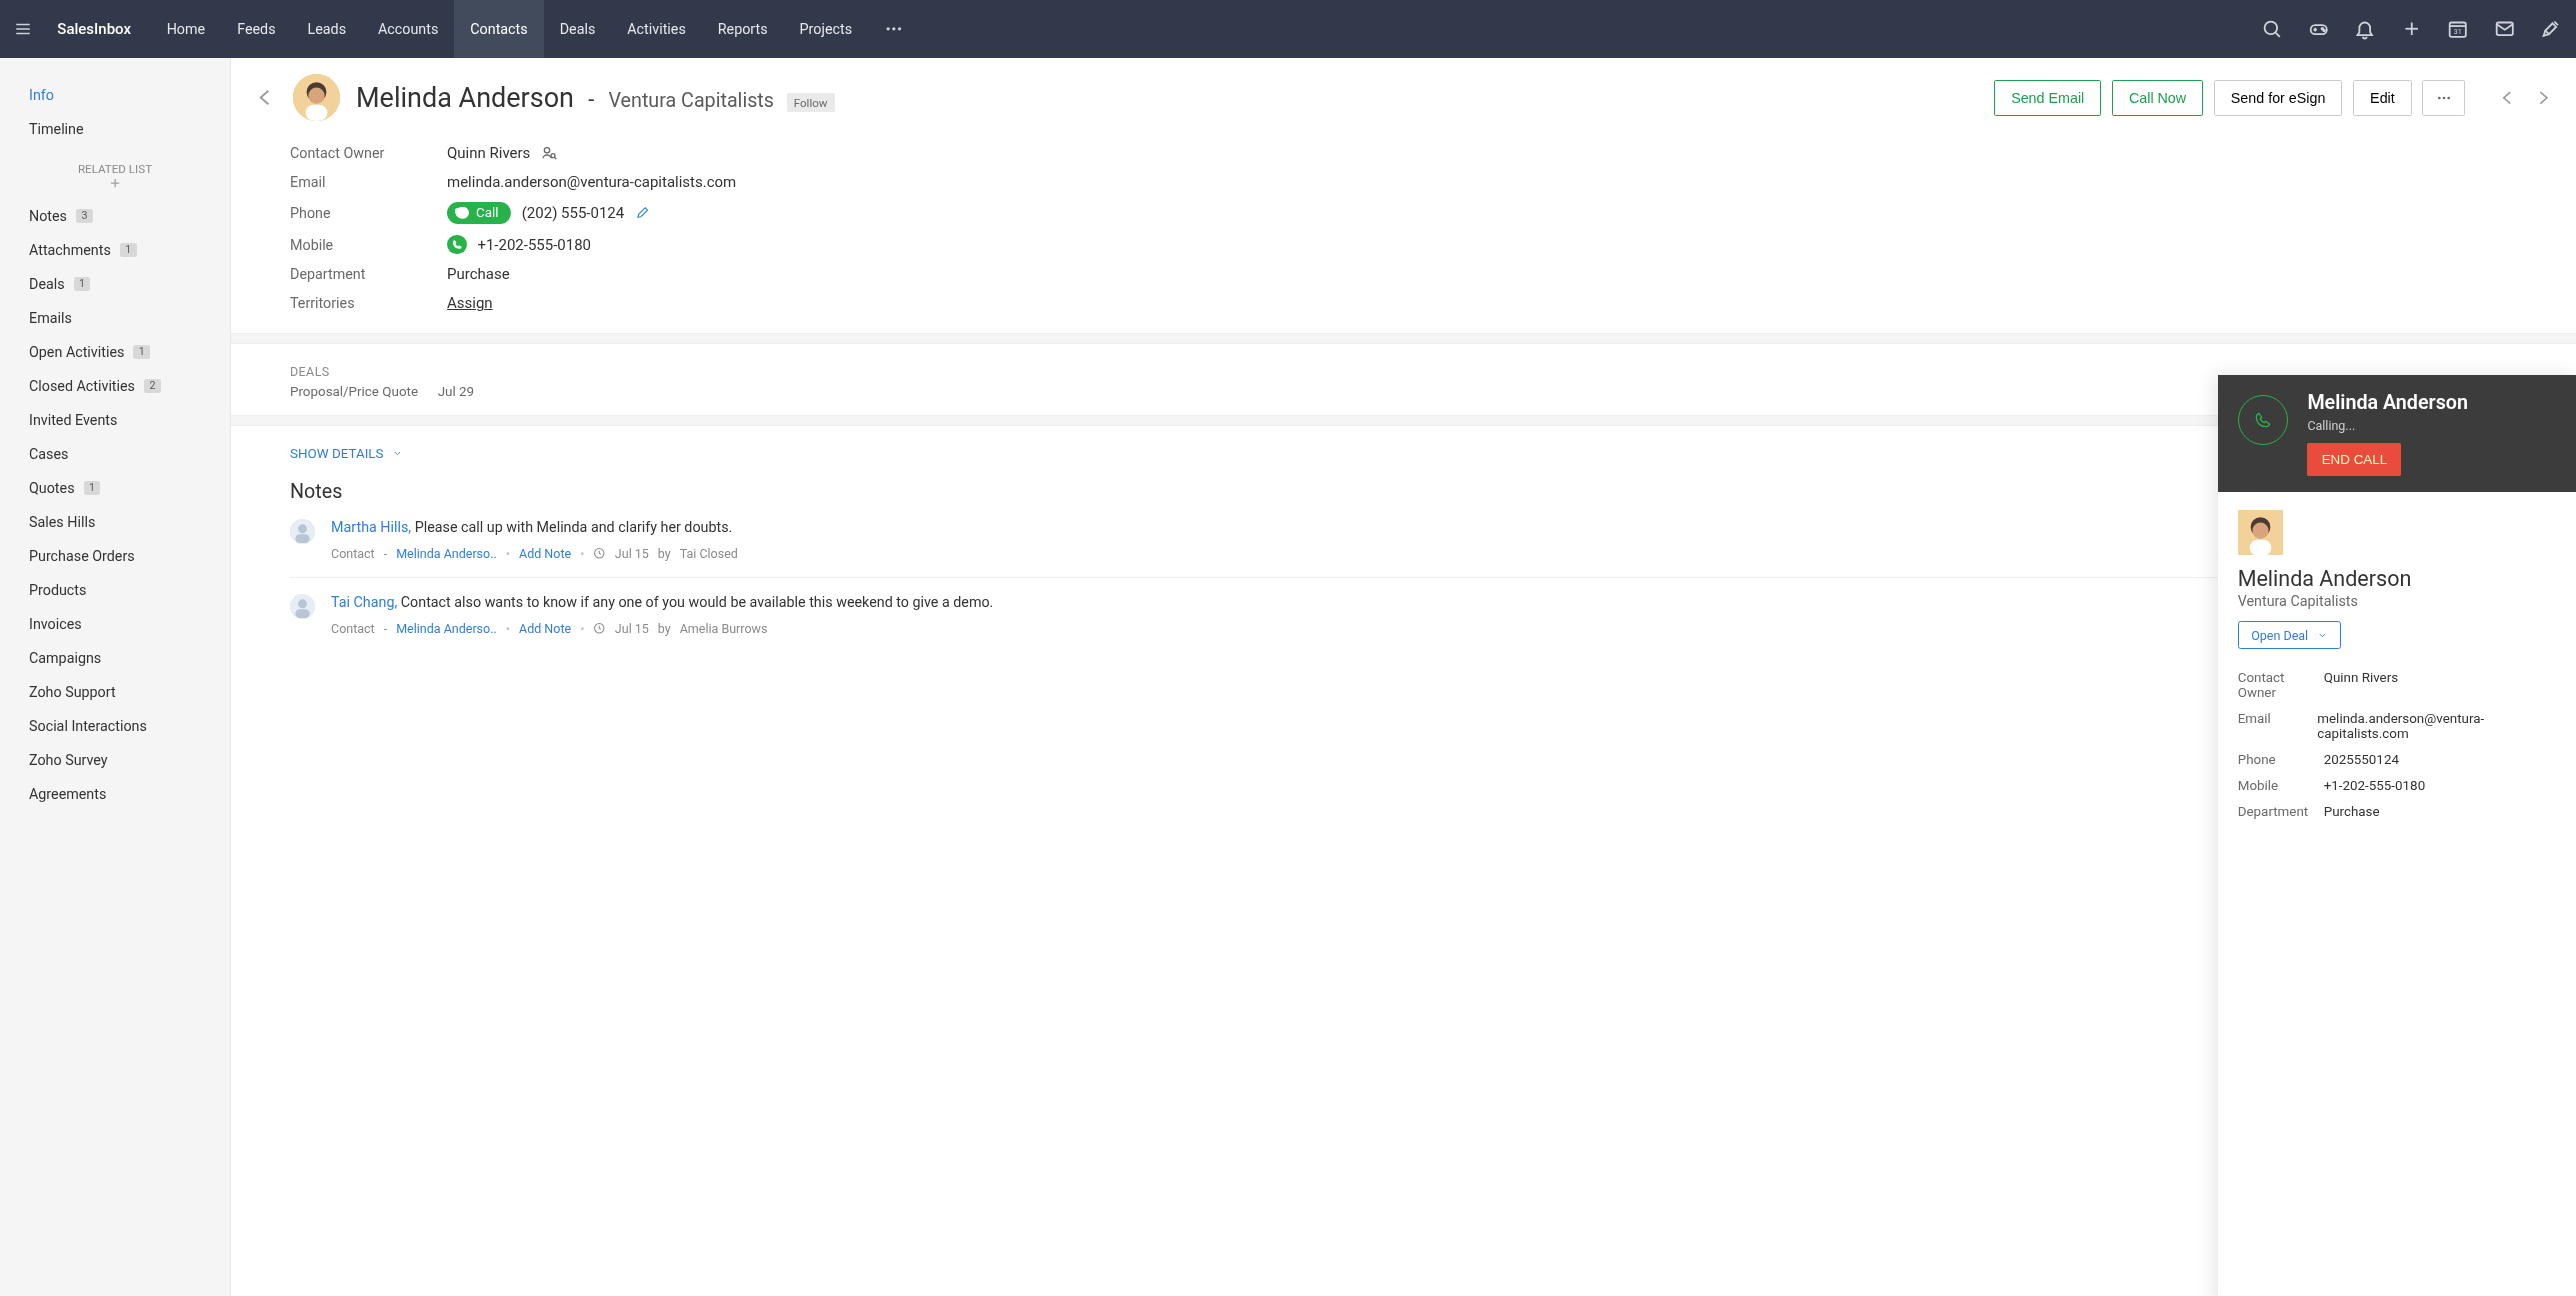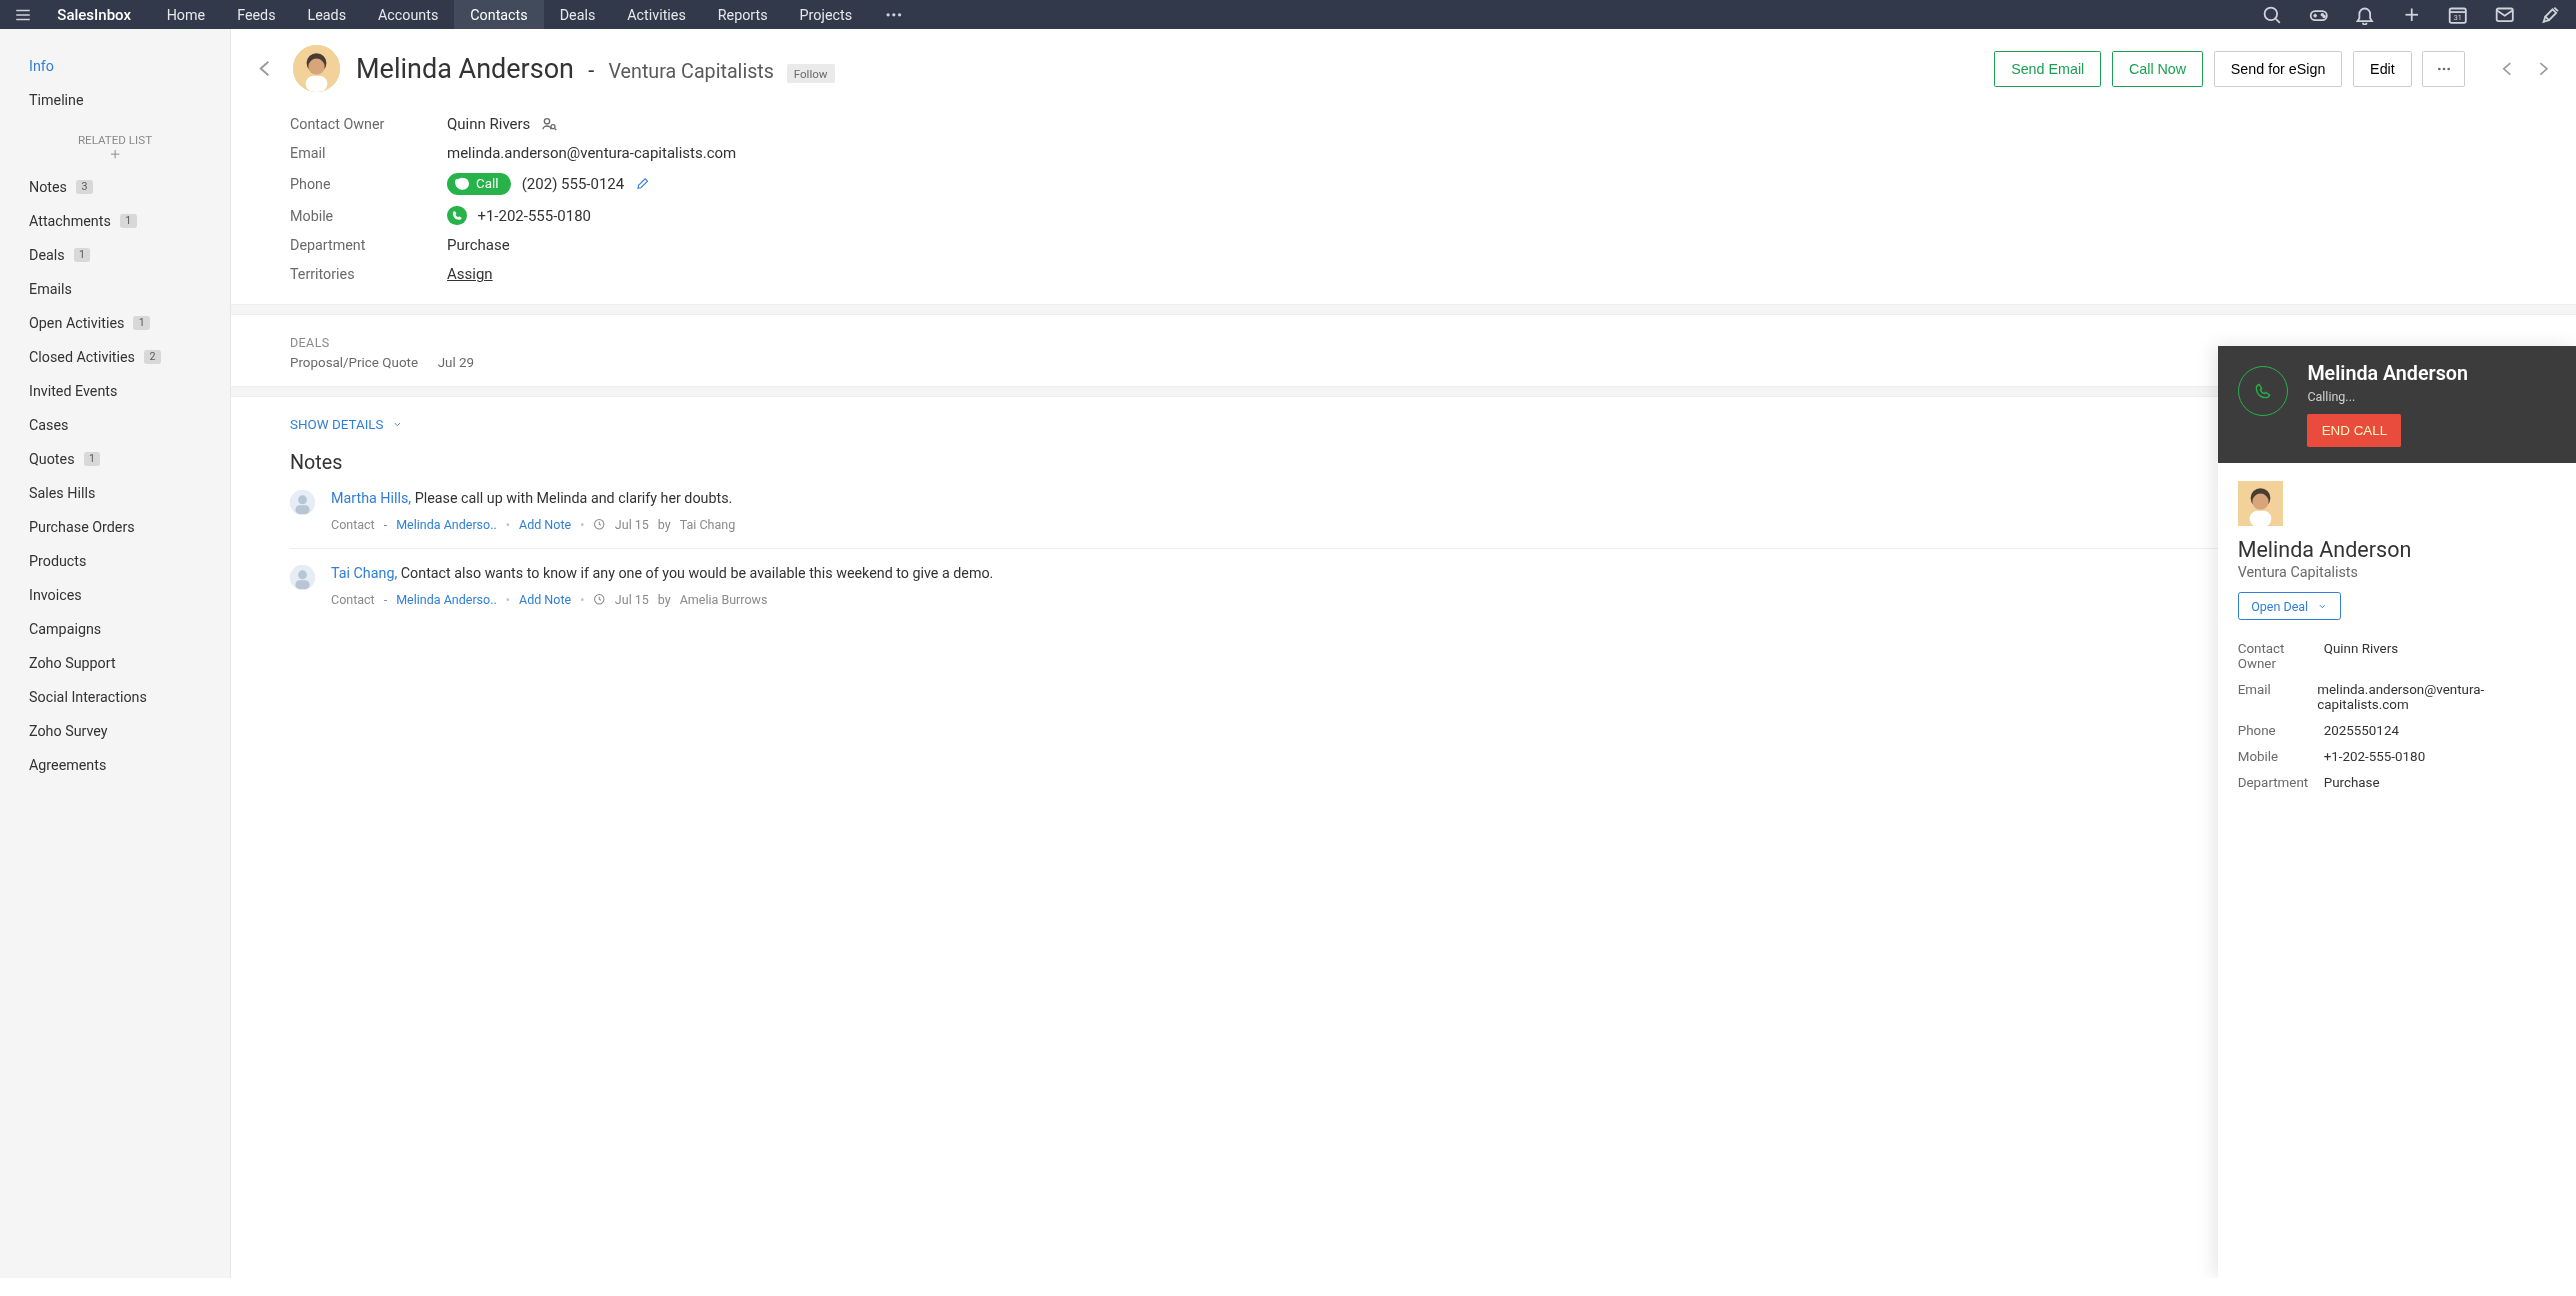--- a/index.html
+++ b/index.html
@@ -1,19 +1,19 @@
 <!DOCTYPE html>
 <html style="font-size:14.3px"><head>
 <meta charset="utf-8">
 <style>
 * { box-sizing: border-box; margin: 0; padding: 0; }
 body { font-family: -apple-system, BlinkMacSystemFont, "Segoe UI", Roboto, Helvetica, Arial, sans-serif; font-size: 14.3px; color: #333; background: #fff; width: 2576px; height: 1296px; overflow: hidden; transform-origin: top left; }
 
 
-.topbar { background: #32394a; height: 29px; display: flex; align-items: center; color: #fff; padding: 0 14.3px; }
+.topbar { background: #32394a; height: 58px; display: flex; align-items: center; color: #fff; padding: 0 14.3px; }
 .topbar .hamburger { width: 18px; height: 18px; margin-right: 25px; cursor: pointer; }
 .topbar .brand { font-size: 15px; font-weight: 500; margin-right: 19.7px; }
 .topbar .nav { display: flex; height: 100%; }
 .topbar .nav-item { display: flex; align-items: center; padding: 0 16px; font-size: 14.3px; color: #e6e8ec; cursor: pointer; height: 100%; text-align: right; }
 .topbar .nav-item.active { background: #424b5c; color: #fff; }
 .topbar .nav-more { display:flex; align-items:center; padding:0 16px; cursor:pointer; }
 .topbar .spacer { flex: 1; }
 .topbar .right-icons { display: flex; gap: 25px; align-items: flex-end; }
 .topbar .right-icons .ticon { width: 21.5px; height: 21.5px; cursor: pointer; color: #cfd3db; }
 
@@ -379,21 +379,21 @@
                 <circle cx="14" cy="14" r="14" fill="#e6edf5"></circle>
                 <circle cx="14" cy="11" r="5" fill="#b8c5d4"></circle>
                 <rect x="6" y="17" width="16" height="10" rx="5" fill="#b8c5d4"></rect>
               </svg>
             </div>
             <div class="body">
               <div><span class="author">Martha Hills, </span><span>Please call up with Melinda and clarify her doubts.</span></div>
               <div class="meta"><span>Contact</span> - <span class="mlink">Melinda Anderso..</span><span class="dot">•</span><span class="mlink">Add Note</span><span class="dot">•</span><svg width="12.5" height="12.5" viewBox="0 0 24 24" fill="none" stroke="#8a8a8a" stroke-width="2">
                   <circle cx="12" cy="12" r="9"></circle>
                   <polyline points="12,7 12,12 15,14"></polyline>
-                </svg><span>Jul 15</span><span>by</span><span>Tai Chang</span></div>
+                </svg><span>Jul 15</span><span>by</span><span>Tai Closed</span></div>
             </div>
           </div>
           <div class="note">
             <div class="nava">
               <svg viewBox="0 0 28 28" width="25" height="25">
                 <circle cx="14" cy="14" r="14" fill="#e6edf5"></circle>
                 <circle cx="14" cy="11" r="5" fill="#b8c5d4"></circle>
                 <rect x="6" y="17" width="16" height="10" rx="5" fill="#b8c5d4"></rect>
               </svg>
             </div>

